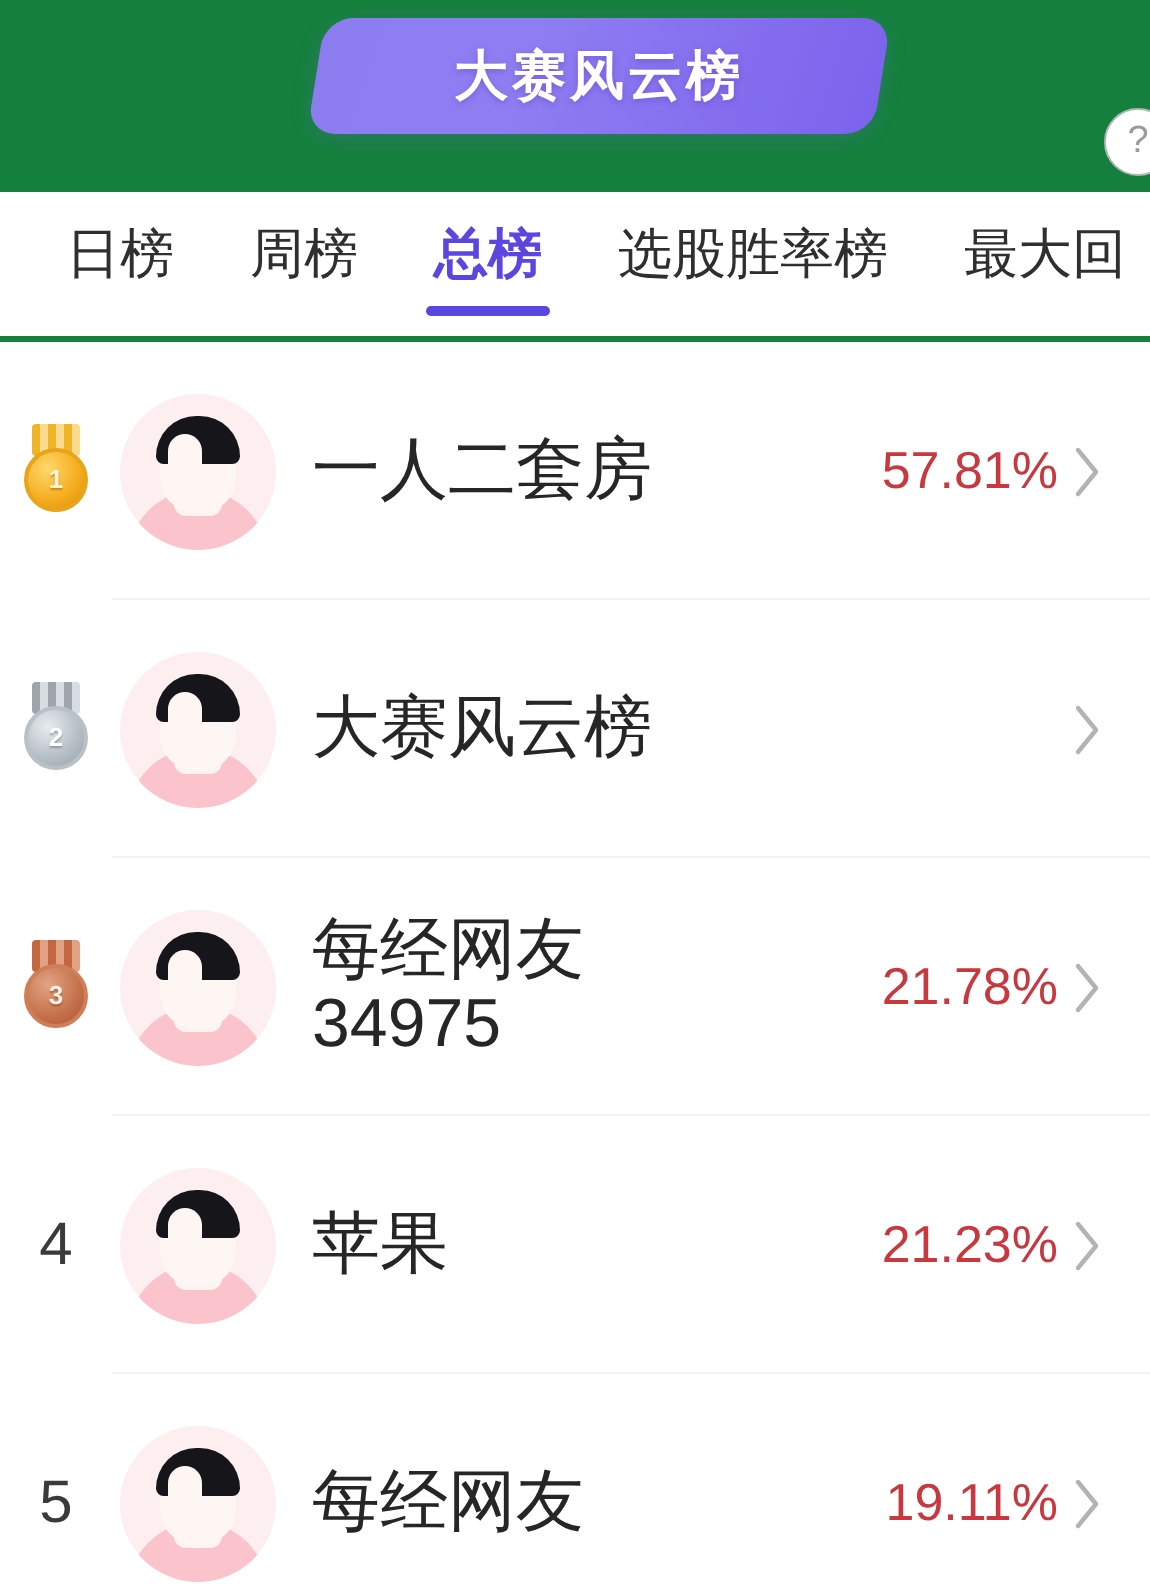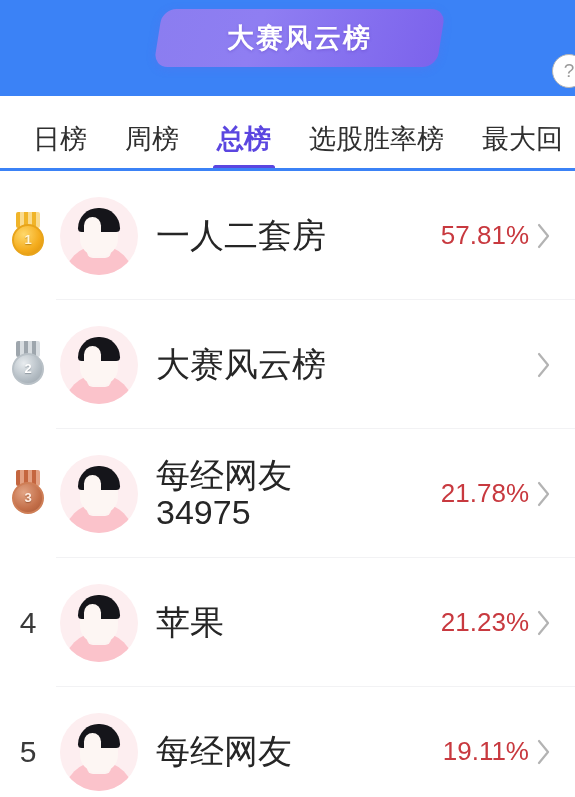--- a/index.html
+++ b/index.html
@@ -12,21 +12,21 @@
     height: 797px;
     overflow: hidden;
     font-family: "Liberation Sans", "DejaVu Sans", sans-serif;
     -webkit-font-smoothing: antialiased;
   }
 
   .screen {
     position: relative;
     width: 575px;
     height: 797px;
-    background: #3b82f6;
+    background: #15803d;
     overflow: hidden;
   }
 
   
   .banner-wrap {
     position: absolute;
     left: 0;
     top: 0;
     width: 575px;
     height: 92px;
@@ -79,21 +79,21 @@
 
   
   .tabs {
     position: absolute;
     left: 0;
     top: 96px;
     width: 575px;
     height: 72px;
     background: #ffffff;
     display: flex;
-    align-items: center;
+    align-items: flex-start;
     padding-top: 14px;
     box-sizing: border-box;
     overflow: hidden;
   }
   .tab {
     position: relative;
     flex: 0 0 auto;
     padding: 0 0 0 0;
     margin-right: 38px;
     color: #2f2f2f;

